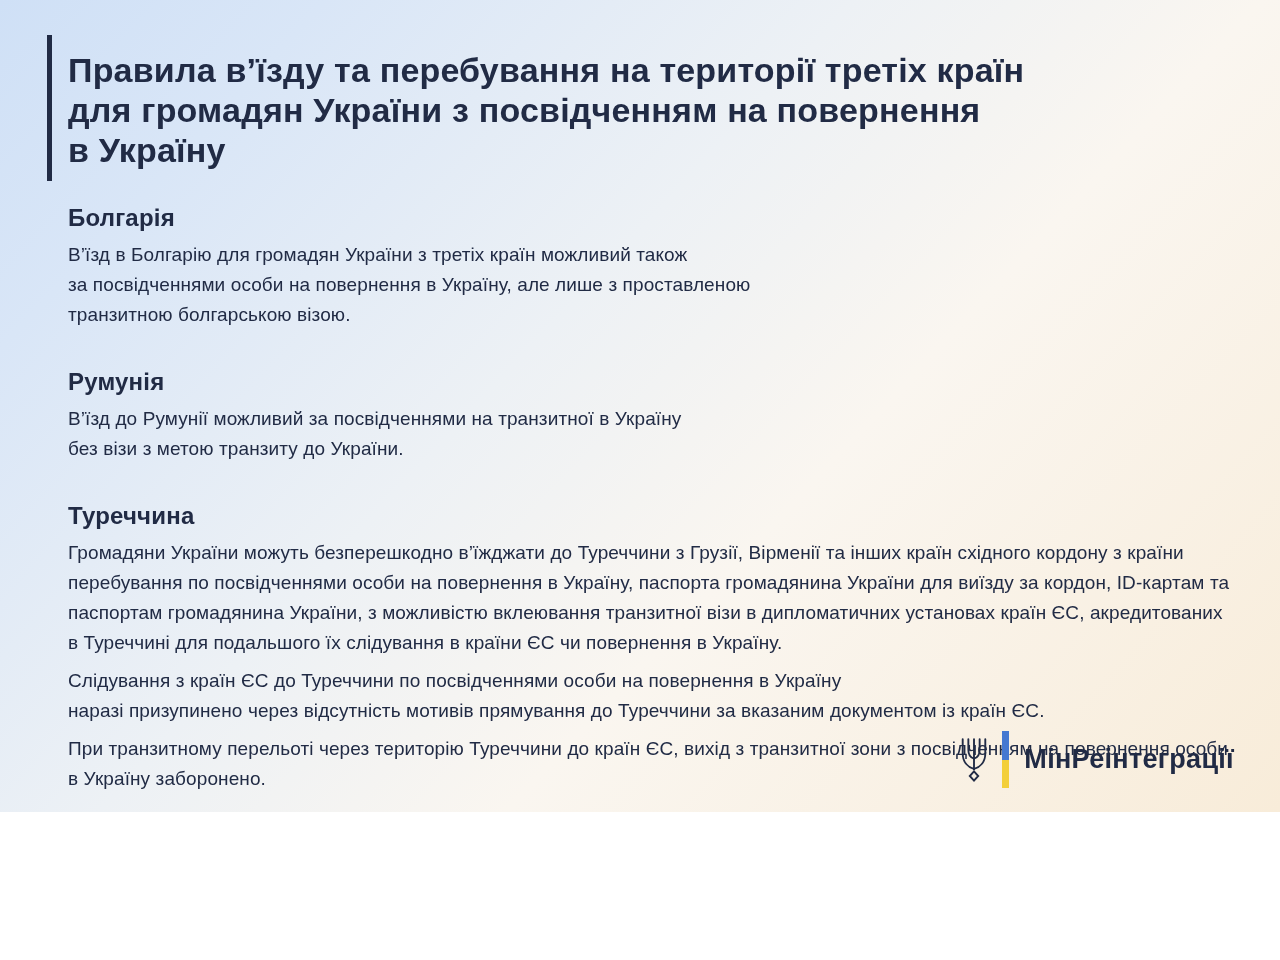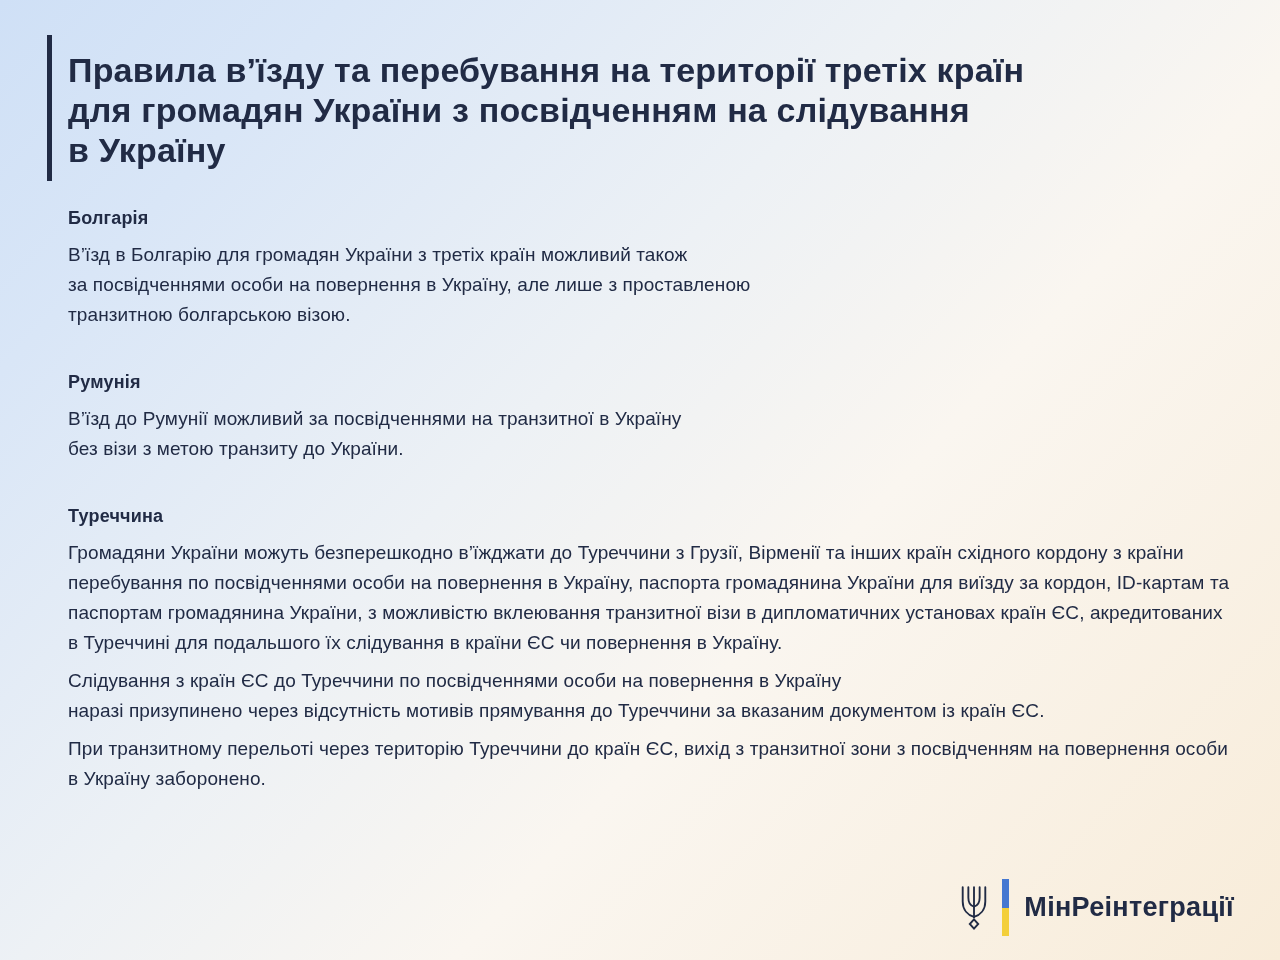--- a/index.html
+++ b/index.html
@@ -11,21 +11,21 @@
   *{box-sizing:border-box;}
   html,body{margin:0;padding:0;}
   body{
     width:1280px;height:960px;
     font-family:"Liberation Sans","DejaVu Sans",sans-serif;
     color:var(--text-navy);
     background:#fff;
   }
   .page{
     position:relative;
-    width:1280px;height:960px;
+    width:1280px;height:812px;
     overflow:hidden;
     background:linear-gradient(133deg,
       #cfe0f6 0%,
       #d9e6f7 16%,
       #edf1f5 42%,
       #faf6f0 62%,
       #f8ecd9 100%);
   }
   
   .title-block{
@@ -45,21 +45,21 @@
     line-height:40px;
     font-weight:700;
     letter-spacing:.2px;
   }
   
   main{margin:0 45px 0 68px;}
   .section{margin-top:36px;}
   .section:first-child{margin-top:32px;}
   .section h2{
     margin:12px 0 6px 0;
-    font-size:18px;
+    font-size:24px;
     line-height:32px;
     font-weight:700;
     letter-spacing:.2px;
   }
   .section p{
     margin:0 0 8px 0;
     font-size:19px;
     line-height:30px;
     letter-spacing:.1px;
     max-width:1168px;
@@ -94,21 +94,21 @@
     white-space:nowrap;
   }
 </style>
 </head>
 <body>
 
 <div class="page">
 
   <header class="title-block">
     <div class="accent-bar"></div>
-    <h1 class="title"><span>Правила в’їзду та перебування на території третіх країн</span><br><span>для громадян України з посвідченням на слідування</span><br><span>в Україну</span></h1>
+    <h1 class="title"><span>Правила в’їзду та перебування на території третіх країн</span><br><span>для громадян України з посвідченням на повернення</span><br><span>в Україну</span></h1>
   </header>
 
   <main>
 
     <section class="section">
       <h2>Болгарія</h2>
       <p><span>В’їзд в Болгарію для громадян України з третіх країн можливий також</span><br><span>за посвідченнями особи на повернення в Україну, але лише </span><span class="b">з проставленою</span><br><span class="b">транзитною болгарською візою</span><span>.</span></p>
     </section>
 
     <section class="section">

